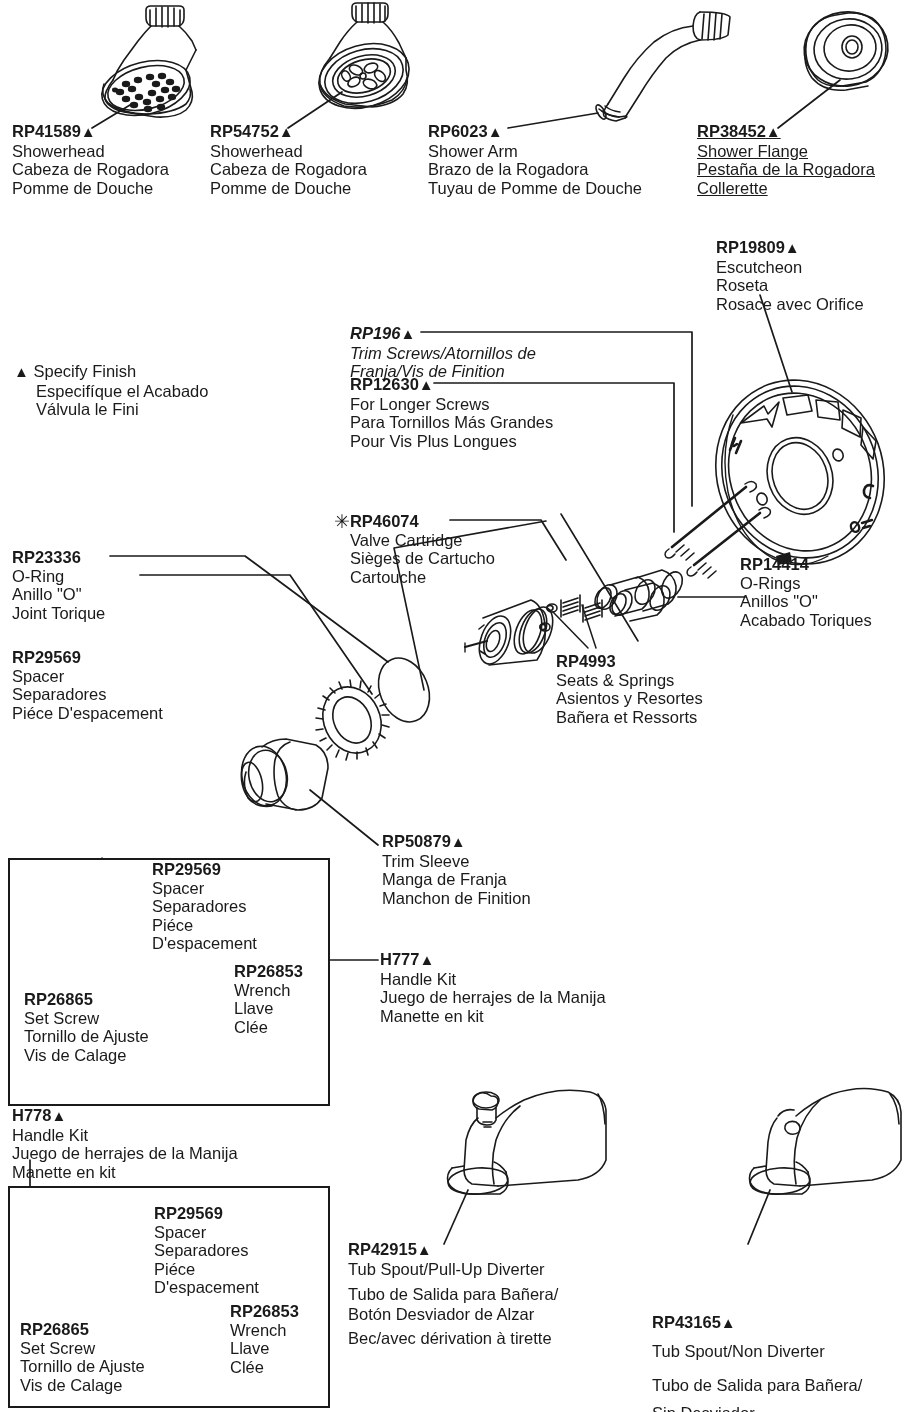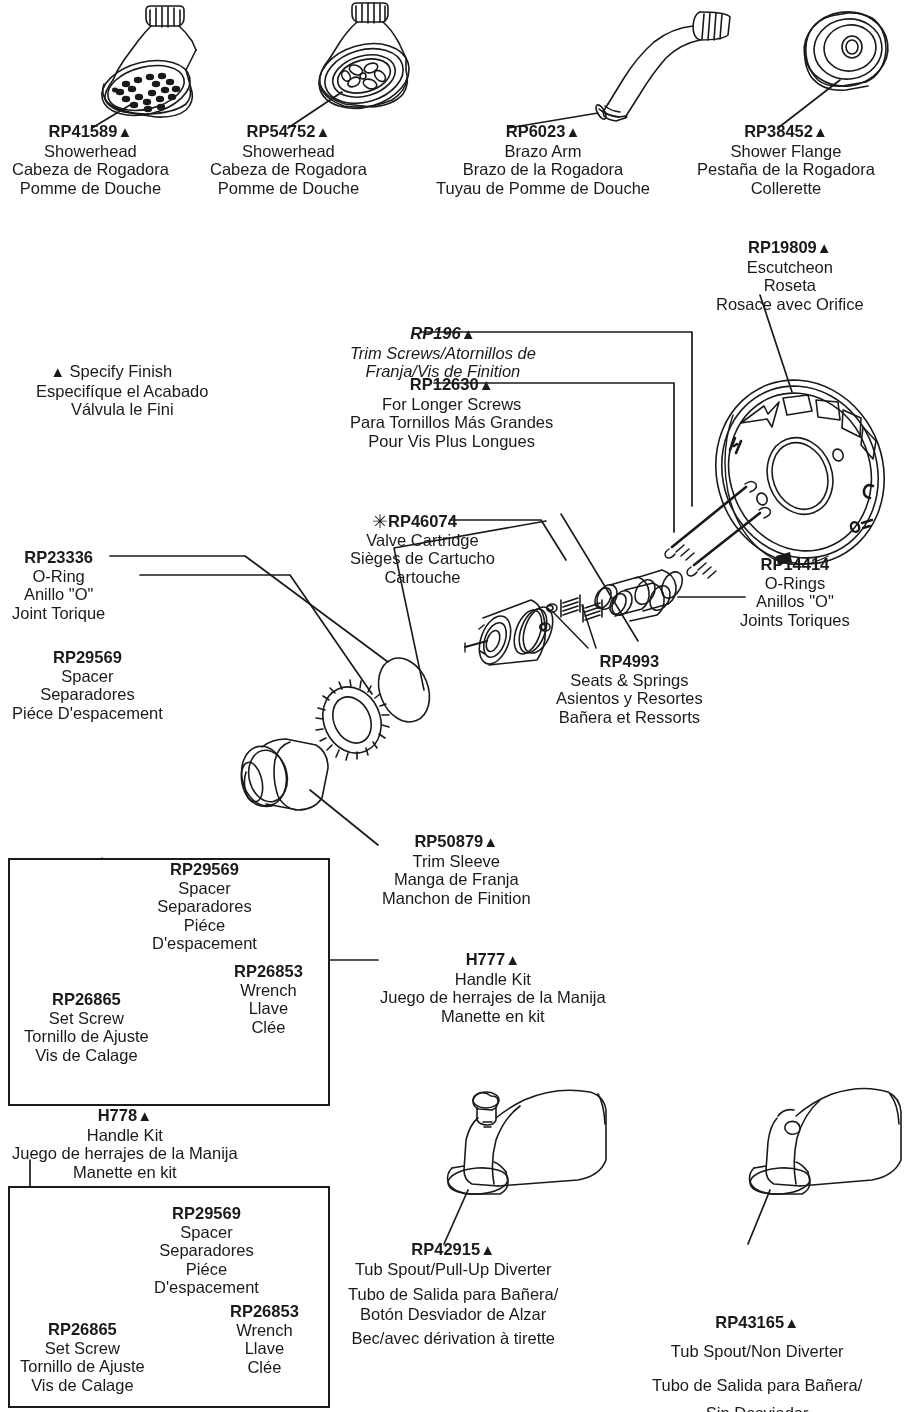--- a/index.html
+++ b/index.html
@@ -1,21 +1,21 @@
 <!DOCTYPE html>
 <html><head>
 <meta charset="utf-8">
 <style>
   html,body{margin:0;padding:0;background:#ffffff;}
   body{
     width:906px;height:1412px;position:relative;overflow:hidden;
     font-family:"Liberation Sans","DejaVu Sans",sans-serif;
     color:#1a1a1a;
   }
-  .lbl{position:absolute;font-size:16.5px;line-height:18.6px;white-space:nowrap;text-align:center;}
+  .lbl{position:absolute;font-size:16.5px;line-height:18.6px;white-space:nowrap;}
   .lbl .pn{font-weight:bold;}
   .lbl .tri{font-size:15px;letter-spacing:0;}
   .lbl .star{font-weight:bold;font-size:19px;line-height:0;vertical-align:-1px;}
   .lbl .ln{display:block;}
   .box{position:absolute;border:2.4px solid #1a1a1a;box-sizing:border-box;background:#fff;}
   svg{position:absolute;left:0;top:0;pointer-events:none;}
 </style>
 </head>
 <body>
 
@@ -335,28 +335,28 @@
   <span class="ln">Pomme de Douche</span>
 </div>
 
 <div class="lbl" style="left:210px;top:122px;">
   <span class="ln"><span class="pn">RP54752</span><span class="tri">▲</span></span>
   <span class="ln">Showerhead</span>
   <span class="ln">Cabeza de Rogadora</span>
   <span class="ln">Pomme de Douche</span>
 </div>
 
-<div class="lbl" style="left:428px;top:122px;margin-left:8px;">
+<div class="lbl" style="left:428px;top:122px;">
   <span class="ln"><span class="pn">RP6023</span><span class="tri">▲</span></span>
-  <span class="ln">Brazo Arm</span>
+  <span class="ln">Shower Arm</span>
   <span class="ln">Brazo de la Rogadora</span>
   <span class="ln">Tuyau de Pomme de Douche</span>
 </div>
 
-<div class="lbl" style="left:697px;top:122px;">
+<div class="lbl" style="left:697px;top:122px;text-decoration:underline;">
   <span class="ln"><span class="pn">RP38452</span><span class="tri">▲</span></span>
   <span class="ln">Shower Flange</span>
   <span class="ln">Pestaña de la Rogadora</span>
   <span class="ln">Collerette</span>
 </div>
 
 <div class="lbl" style="left:716px;top:238px;">
   <span class="ln"><span class="pn">RP19809</span><span class="tri">▲</span></span>
   <span class="ln">Escutcheon</span>
   <span class="ln">Roseta</span>
@@ -400,21 +400,21 @@
   <span class="ln"><span class="pn">RP29569</span></span>
   <span class="ln">Spacer</span>
   <span class="ln">Separadores</span>
   <span class="ln">Piéce D'espacement</span>
 </div>
 
 <div class="lbl" style="left:740px;top:555px;">
   <span class="ln"><span class="pn">RP14414</span></span>
   <span class="ln">O-Rings</span>
   <span class="ln">Anillos "O"</span>
-  <span class="ln">Joints Toriques</span>
+  <span class="ln">Acabado Toriques</span>
 </div>
 
 <div class="lbl" style="left:556px;top:652px;">
   <span class="ln"><span class="pn">RP4993</span></span>
   <span class="ln">Seats &amp; Springs</span>
   <span class="ln">Asientos y Resortes</span>
   <span class="ln">Bañera et Ressorts</span>
 </div>
 
 <div class="lbl" style="left:382px;top:832px;">

